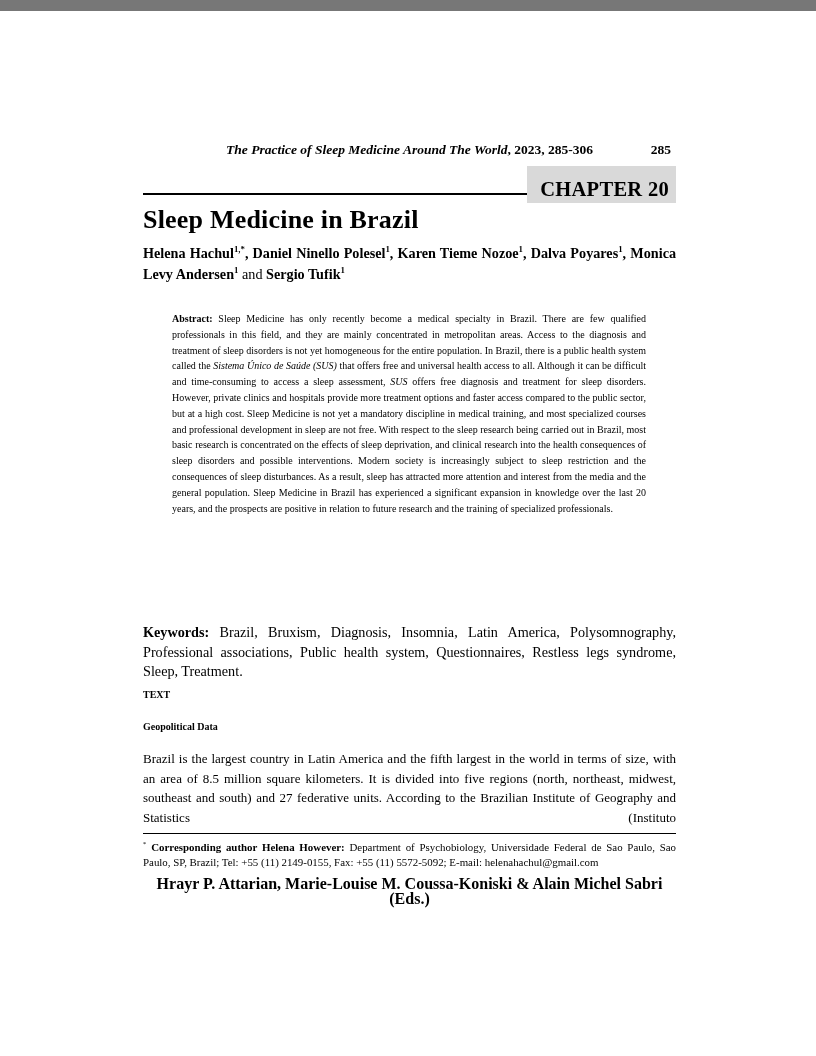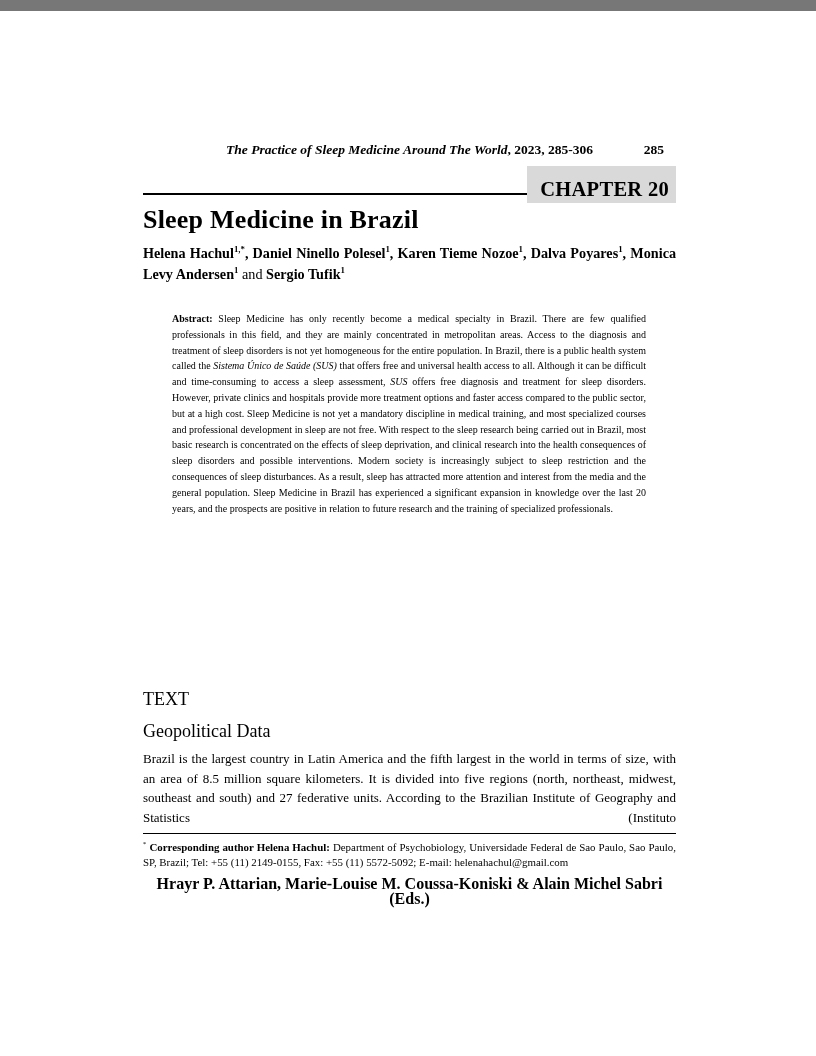--- a/index.html
+++ b/index.html
@@ -25,21 +25,21 @@
   .running-head {
     top: 130px;
     text-align: center;
     font-size: 13.5px;
     font-weight: bold;
     line-height: 17px;
   }
   .running-head .journal { font-style: italic; }
   .running-head .pageno {
     position: absolute;
-    right: 12px;
+    right: 5px;
     top: 0;
     font-style: normal;
   }
 
   .chapter-row {
     top: 155px;
     height: 27px;
     border-bottom: 2px solid #000;
     text-align: right;
   }
@@ -87,22 +87,22 @@
   }
 
   .keywords {
     top: 612px;
     font-size: 14.2px;
     line-height: 19.5px;
     text-align: justify;
   }
 
   .section-heading {
-    font-size: 18px;
-    font-weight: normal;
+    font-size: 10px;
+    font-weight: bold;
   }
   .text-heading { top: 678px; }
   .sub-heading  { top: 710px; }
 
   .body-paragraph {
     top: 738px;
     font-size: 13px;
     line-height: 19.6px;
     text-align: justify;
     text-align-last: justify;
@@ -144,29 +144,32 @@
 
     <div class="block authors">
       <span><span>Helena Hachul</span><sup>1,*</sup></span><span>, </span><span><span>Daniel Ninello Polesel</span><sup>1</sup></span><span>, </span><span><span>Karen Tieme Nozoe</span><sup>1</sup></span><span>, </span><span><span>Dalva Poyares</span><sup>1</sup></span><span>, </span><span><span>Monica Levy Andersen</span><sup>1</sup></span><span class="normal"> and </span><span><span>Sergio Tufik</span><sup>1</sup></span>
     </div>
 
 
     <div class="block abstract">
       <b>Abstract:</b><span> Sleep Medicine has only recently become a medical specialty in Brazil. There are few qualified professionals in this field, and they are mainly concentrated in metropolitan areas. Access to the diagnosis and treatment of sleep disorders is not yet homogeneous for the entire population. In Brazil, there is a public health system called the </span><i>Sistema Único de Saúde (SUS)</i><span> that offers free and universal health access to all. Although it can be difficult and time-consuming to access a sleep assessment, </span><i>SUS</i><span> offers free diagnosis and treatment for sleep disorders. However, private clinics and hospitals provide more treatment options and faster access compared to the public sector, but at a high cost. Sleep Medicine is not yet a mandatory discipline in medical training, and most specialized courses and professional development in sleep are not free. With respect to the sleep research being carried out in Brazil, most basic research is concentrated on the effects of sleep deprivation, and clinical research into the health consequences of sleep disorders and possible interventions. Modern society is increasingly subject to sleep restriction and the consequences of sleep disturbances. As a result, sleep has attracted more attention and interest from the media and the general population. Sleep Medicine in Brazil has experienced a significant expansion in knowledge over the last 20 years, and the prospects are positive in relation to future research and the training of specialized professionals.</span>
     </div>
 
+    <div class="block keywords">
+      <b>Keywords:</b><span> Brazil, Bruxism, Diagnosis, Insomnia, Latin America, Polysomnography, Professional associations, Public health system, Questionnaires, Restless legs syndrome, Sleep, Treatment.</span>
+    </div>
 
     <div class="block section-heading text-heading">TEXT</div>
 
     <div class="block section-heading sub-heading">Geopolitical Data</div>
 
     <div class="block body-paragraph">Brazil is the largest country in Latin America and the fifth largest in the world in terms of size, with an area of 8.5 million square kilometers. It is divided into five regions (north, northeast, midwest, southeast and south) and 27 federative units. According to the Brazilian Institute of Geography and Statistics (Instituto</div>
 
     <div class="block footnote">
-      <sup>*</sup><b> Corresponding author Helena Hachul:</b><span> Department of Psychobiology, Universidade Federal de Sao Paulo, Sao Paulo, SP, Brazil; Tel: +55 (11) 2149-0155, Fax: +55 (11) 5572-5092; E-mail: helenahachul@gmail.com</span>
+      <sup>*</sup><b> Corresponding author Helena However:</b><span> Department of Psychobiology, Universidade Federal de Sao Paulo, Sao Paulo, SP, Brazil; Tel: +55 (11) 2149-0155, Fax: +55 (11) 5572-5092; E-mail: helenahachul@gmail.com</span>
     </div>
 
     <div class="block editors">
       <div>Hrayr P. Attarian, Marie-Louise M. Coussa-Koniski &amp; Alain Michel Sabri (Eds.)</div>
     </div>
 
   </div>
 </div>
 
 </body></html>

